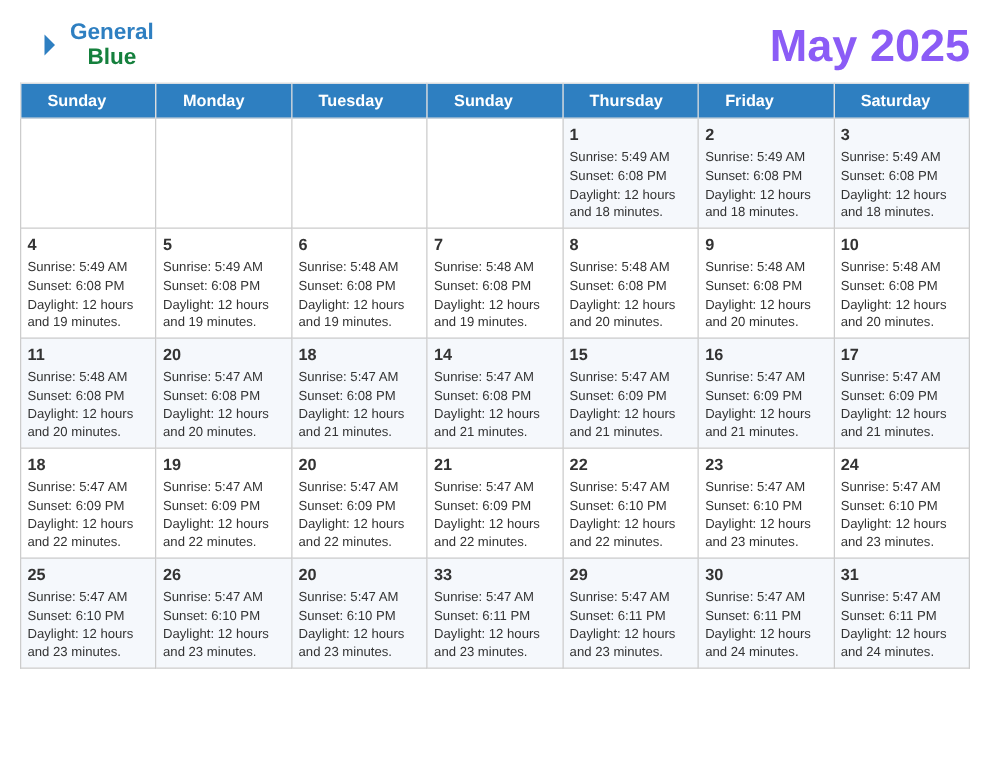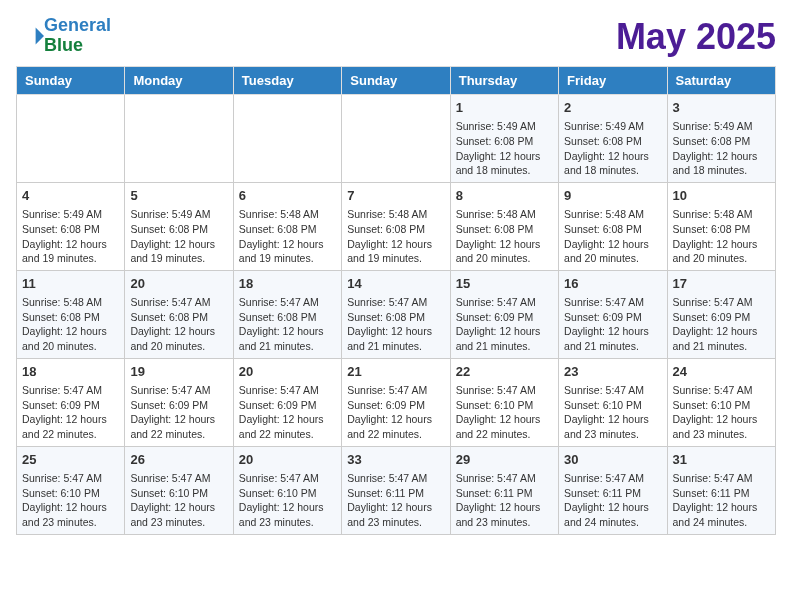--- a/index.html
+++ b/index.html
@@ -12,56 +12,57 @@
     }
     .header-area {
       display: flex;
       justify-content: space-between;
       align-items: flex-start;
       margin-bottom: 8px;
     }
     .logo {
       display: flex;
       align-items: center;
-      gap: 0;
+      gap: 12px;
+      text-align: center;
     }
     .logo-text {
       font-size: 18px;
       font-weight: bold;
       color: #1a3a5c;
       line-height: 1.1;
     }
     .logo-text span {
       color: #2e7fc1;
     }
     .logo-icon {
       width: 28px;
       height: 28px;
     }
     .title-area {
       text-align: right;
     }
     .main-title {
       font-size: 36px;
       font-weight: bold;
-      color: #4c1d95;
+      color: #8b5cf6;
     }
     .subtitle {
       font-size: 16px;
       color: #333;
     }
     table {
       width: 100%;
       border-collapse: collapse;
       font-size: 11px;
     }
     thead tr th {
       background-color: #2e7fc1;
       color: #fff;
-      padding: 6px 8px;
+      padding: 6px 21px;
       text-align: left;
       font-size: 13px;
       font-weight: bold;
       border: 1px solid #ddd;
     }
     tbody tr td {
       border: 1px solid #ccc;
       padding: 4px 5px;
       vertical-align: top;
       width: calc(100% / 7);

